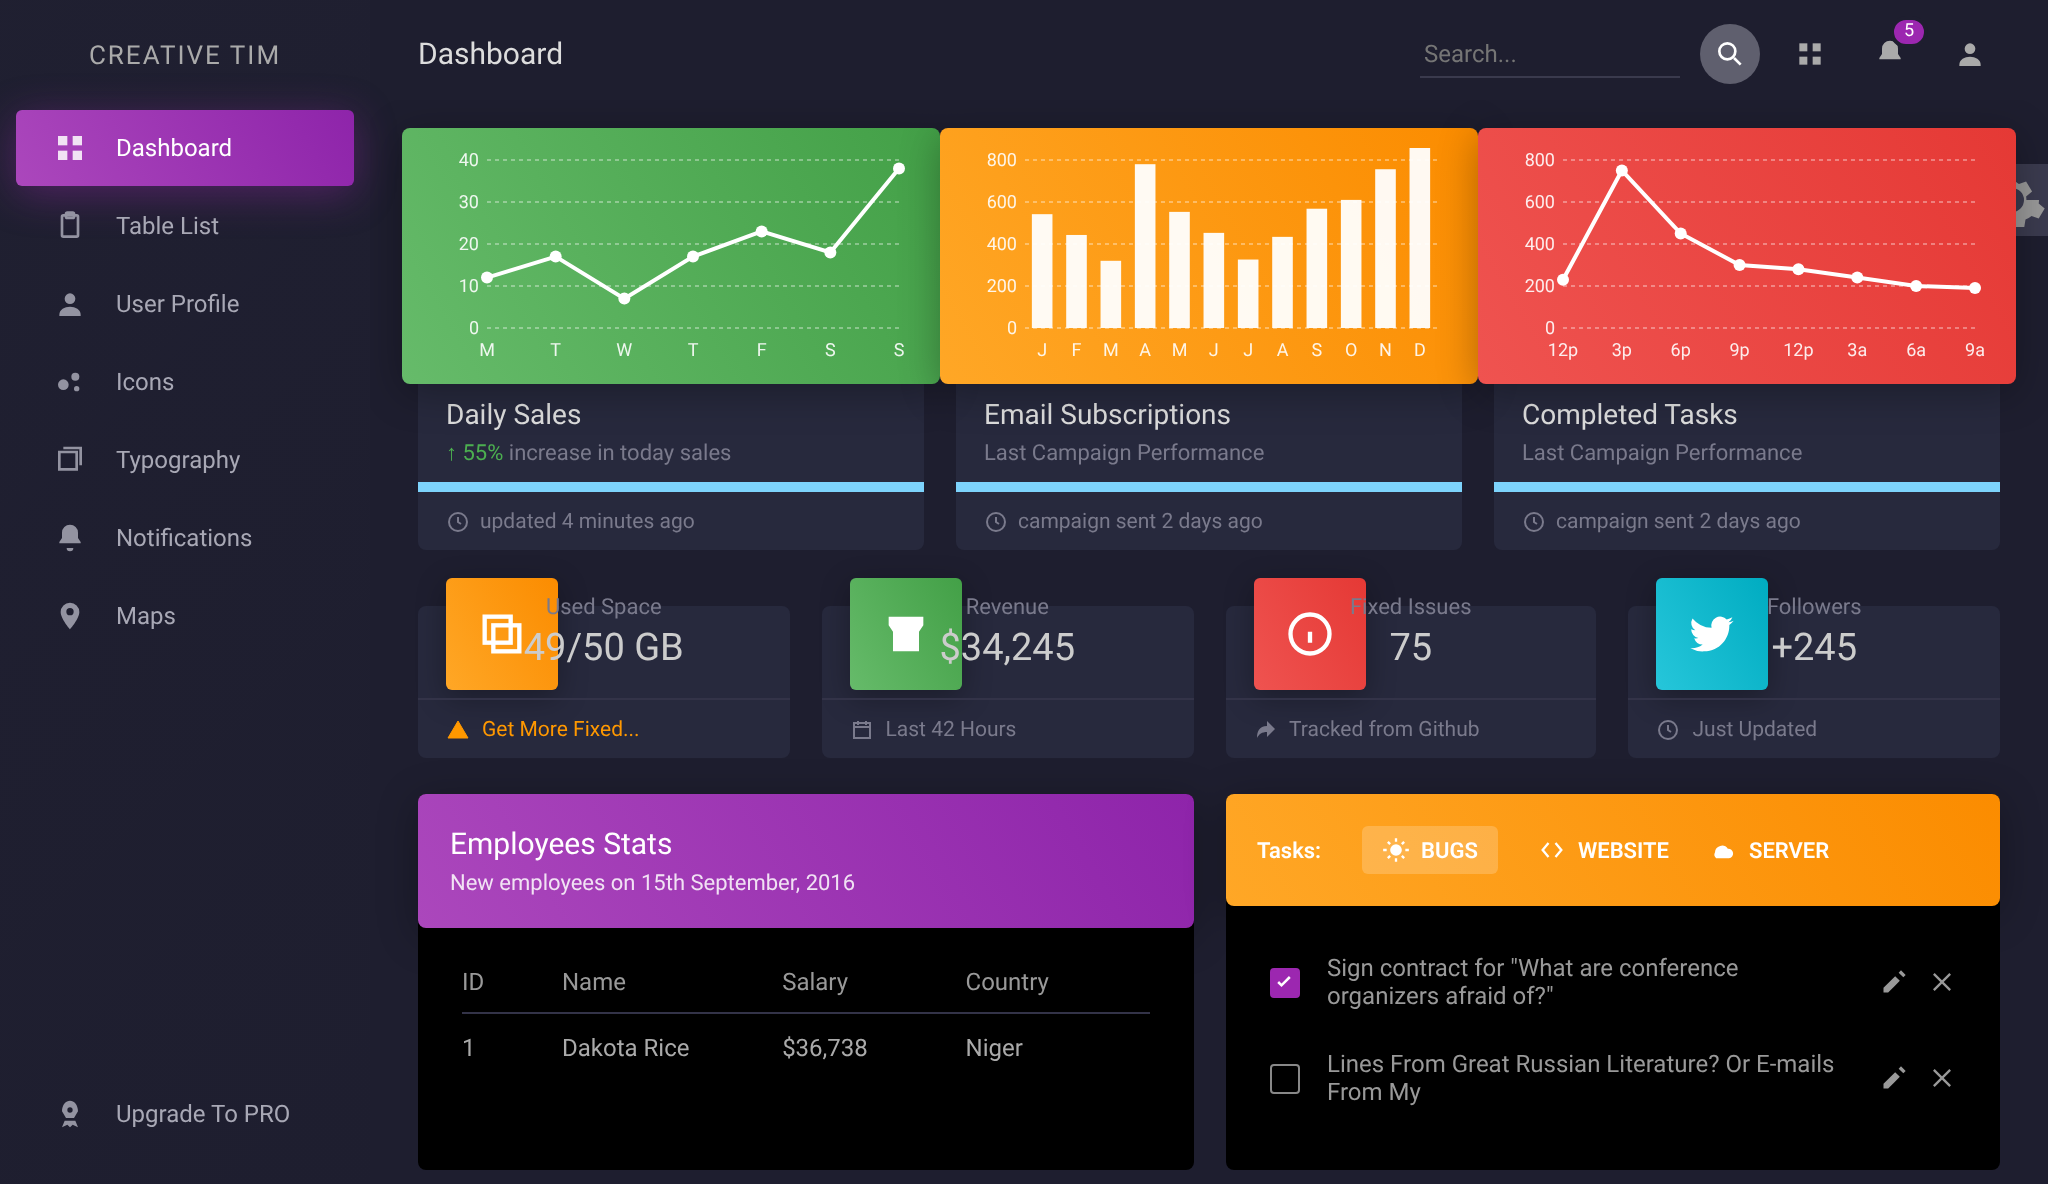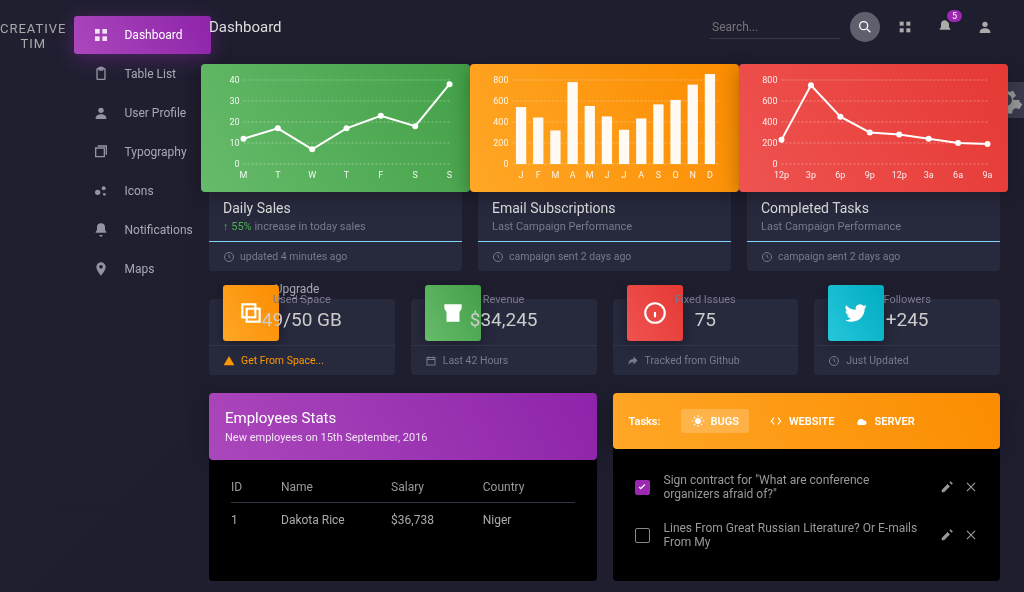--- a/index.html
+++ b/index.html
@@ -1,18 +1,18 @@
 <!DOCTYPE html>
 <html><head>
 <meta charset="utf-8">
 <style>
 *{box-sizing:border-box;margin:0;padding:0;font-family:-apple-system,BlinkMacSystemFont,"Segoe UI",Roboto,sans-serif}
 body{background:#1e1e2f;color:#fff;font-size:13px;overflow:hidden}
 #app{display:flex;width:1024px;height:592px;position:relative}
-.sidebar{width:185px;background:linear-gradient(rgba(30,30,47,.88),rgba(30,30,47,.88)),linear-gradient(135deg,#2a2a3d,#1e1e2f);padding:15px 0;display:flex;flex-direction:row}
+.sidebar{width:185px;background:linear-gradient(rgba(30,30,47,.88),rgba(30,30,47,.88)),linear-gradient(135deg,#2a2a3d,#1e1e2f);padding:15px 0;display:flex;flex-direction:column}
 .brand{text-align:center;font-size:13px;letter-spacing:1px;color:#aaa;padding:6px 0 18px;font-weight:400}
 .nav{flex:1}
 .nav-item{display:flex;align-items:center;padding:10px 18px;margin:1px 8px;border-radius:3px;color:#a8a8b5;cursor:pointer;font-size:12px}
 .nav-item.active{background:linear-gradient(60deg,#ab47bc,#8e24aa);color:#fff;box-shadow:0 4px 20px rgba(156,39,176,.4)}
 .nav-item .ic{width:18px;height:18px;margin-right:14px;display:inline-flex;align-items:center;justify-content:center;opacity:.85}
 .nav-item svg{width:16px;height:16px}
 .main{flex:1;display:flex;flex-direction:column;overflow:hidden}
 .topbar{display:flex;align-items:center;padding:12px 24px 8px;gap:10px}
 .page-title{font-size:15px;color:#ddd;font-weight:400}
 .spacer{flex:1}
@@ -26,21 +26,21 @@
 .row{display:flex;gap:16px;margin-bottom:16px}
 .card{background:#27293d;border-radius:4px;flex:1;padding:0;display:flex;flex-direction:column}
 .chart-head{border-radius:4px;margin:-8px;height:128px;padding:10px;position:relative;box-shadow:0 4px 20px rgba(0,0,0,.3)}
 .chart-head.green{background:linear-gradient(60deg,#66bb6a,#43a047)}
 .chart-head.orange{background:linear-gradient(60deg,#ffa726,#fb8c00)}
 .chart-head.red{background:linear-gradient(60deg,#ef5350,#e53935)}
 .card-body{padding:16px 14px 8px}
 .card-title{font-size:14px;color:#ddd;margin-bottom:4px}
 .card-sub{font-size:11px;color:#7a7a8c}
 .up{color:#4caf50}
-.card-foot{border-top:1px solid #7dd3fc;padding:8px 14px;font-size:10.5px;color:#7a7a8c;display:flex;align-items:flex-end;gap:5px}
+.card-foot{border-top:5px solid #7dd3fc;padding:8px 14px;font-size:10.5px;color:#7a7a8c;display:flex;align-items:flex-end;gap:5px}
 .card-foot svg{width:12px;height:12px}
 .statcard{background:#27293d;border-radius:4px;flex:1;padding:14px;position:relative}
 .stat-icon{width:56px;height:56px;border-radius:3px;display:flex;align-items:center;justify-content:center;margin-top:-28px;box-shadow:0 4px 15px rgba(0,0,0,.3)}
 .stat-icon.orange{background:linear-gradient(60deg,#ffa726,#fb8c00)}
 .stat-icon.green{background:linear-gradient(60deg,#66bb6a,#43a047)}
 .stat-icon.red{background:linear-gradient(60deg,#ef5350,#e53935)}
 .stat-icon.blue{background:linear-gradient(60deg,#26c6da,#00acc1)}
 .stat-icon svg{width:26px;height:26px;color:#fff}
 .stat-text{text-align:center;margin-top:-48px}
 .stat-label{font-size:11px;color:#7a7a8c}
@@ -108,36 +108,36 @@
         <span class="ic">
             <svg viewBox="0 0 24 24" fill="currentColor">
               <circle cx="12" cy="8" r="4"></circle>
               <path d="M4 20c0-4 4-6 8-6s8 2 8 6v1H4z"></path>
             </svg>
           </span>
         <span>User Profile</span>
       </div>
       <div class="nav-item">
         <span class="ic">
-            <svg viewBox="0 0 24 24" fill="none" stroke="currentColor" stroke-width="2">
-              <path d="M4 6h13v13H4z"></path>
-              <path d="M7 3h13v13"></path>
-            </svg>
-          </span>
-        <span>Typography</span>
-      </div>
-      <div class="nav-item">
-        <span class="ic">
             <svg viewBox="0 0 24 24" fill="currentColor">
               <circle cx="7" cy="14" r="4"></circle>
               <circle cx="16" cy="8" r="3"></circle>
               <circle cx="17" cy="17" r="2"></circle>
             </svg>
           </span>
         <span>Icons</span>
+      </div>
+      <div class="nav-item">
+        <span class="ic">
+            <svg viewBox="0 0 24 24" fill="none" stroke="currentColor" stroke-width="2">
+              <path d="M4 6h13v13H4z"></path>
+              <path d="M7 3h13v13"></path>
+            </svg>
+          </span>
+        <span>Typography</span>
       </div>
       <div class="nav-item">
         <span class="ic">
             <svg viewBox="0 0 24 24" fill="currentColor">
               <path d="M12 2a6 6 0 0 0-6 6v4l-2 3v1h16v-1l-2-3V8a6 6 0 0 0-6-6zm0 20a2.5 2.5 0 0 0 2.5-2.5h-5A2.5 2.5 0 0 0 12 22z"></path>
             </svg>
           </span>
         <span>Notifications</span>
       </div>
       <div class="nav-item">
@@ -343,21 +343,21 @@
               </svg>
             </div>
           <div class="stat-text">
               <div class="stat-label">Used Space</div>
               <div class="stat-value">49/50 GB</div>
             </div>
           <div class="stat-foot warn">
               <svg viewBox="0 0 24 24" fill="currentColor">
                 <path d="M12 3 2 20h20L12 3zm0 6v5m0 2v2" stroke="currentColor"></path>
               </svg>
-              <span>Get From Space...</span>
+              <span>Get More Fixed...</span>
             </div>
         </div>
         <div class="statcard">
           <div class="stat-icon green">
               <svg viewBox="0 0 24 24" fill="currentColor">
                 <path d="M4 4h16v4l-2 3v9H6v-9L4 8V4zm4 12h4v4H8z"></path>
               </svg>
             </div>
           <div class="stat-text">
               <div class="stat-label">Revenue</div>

